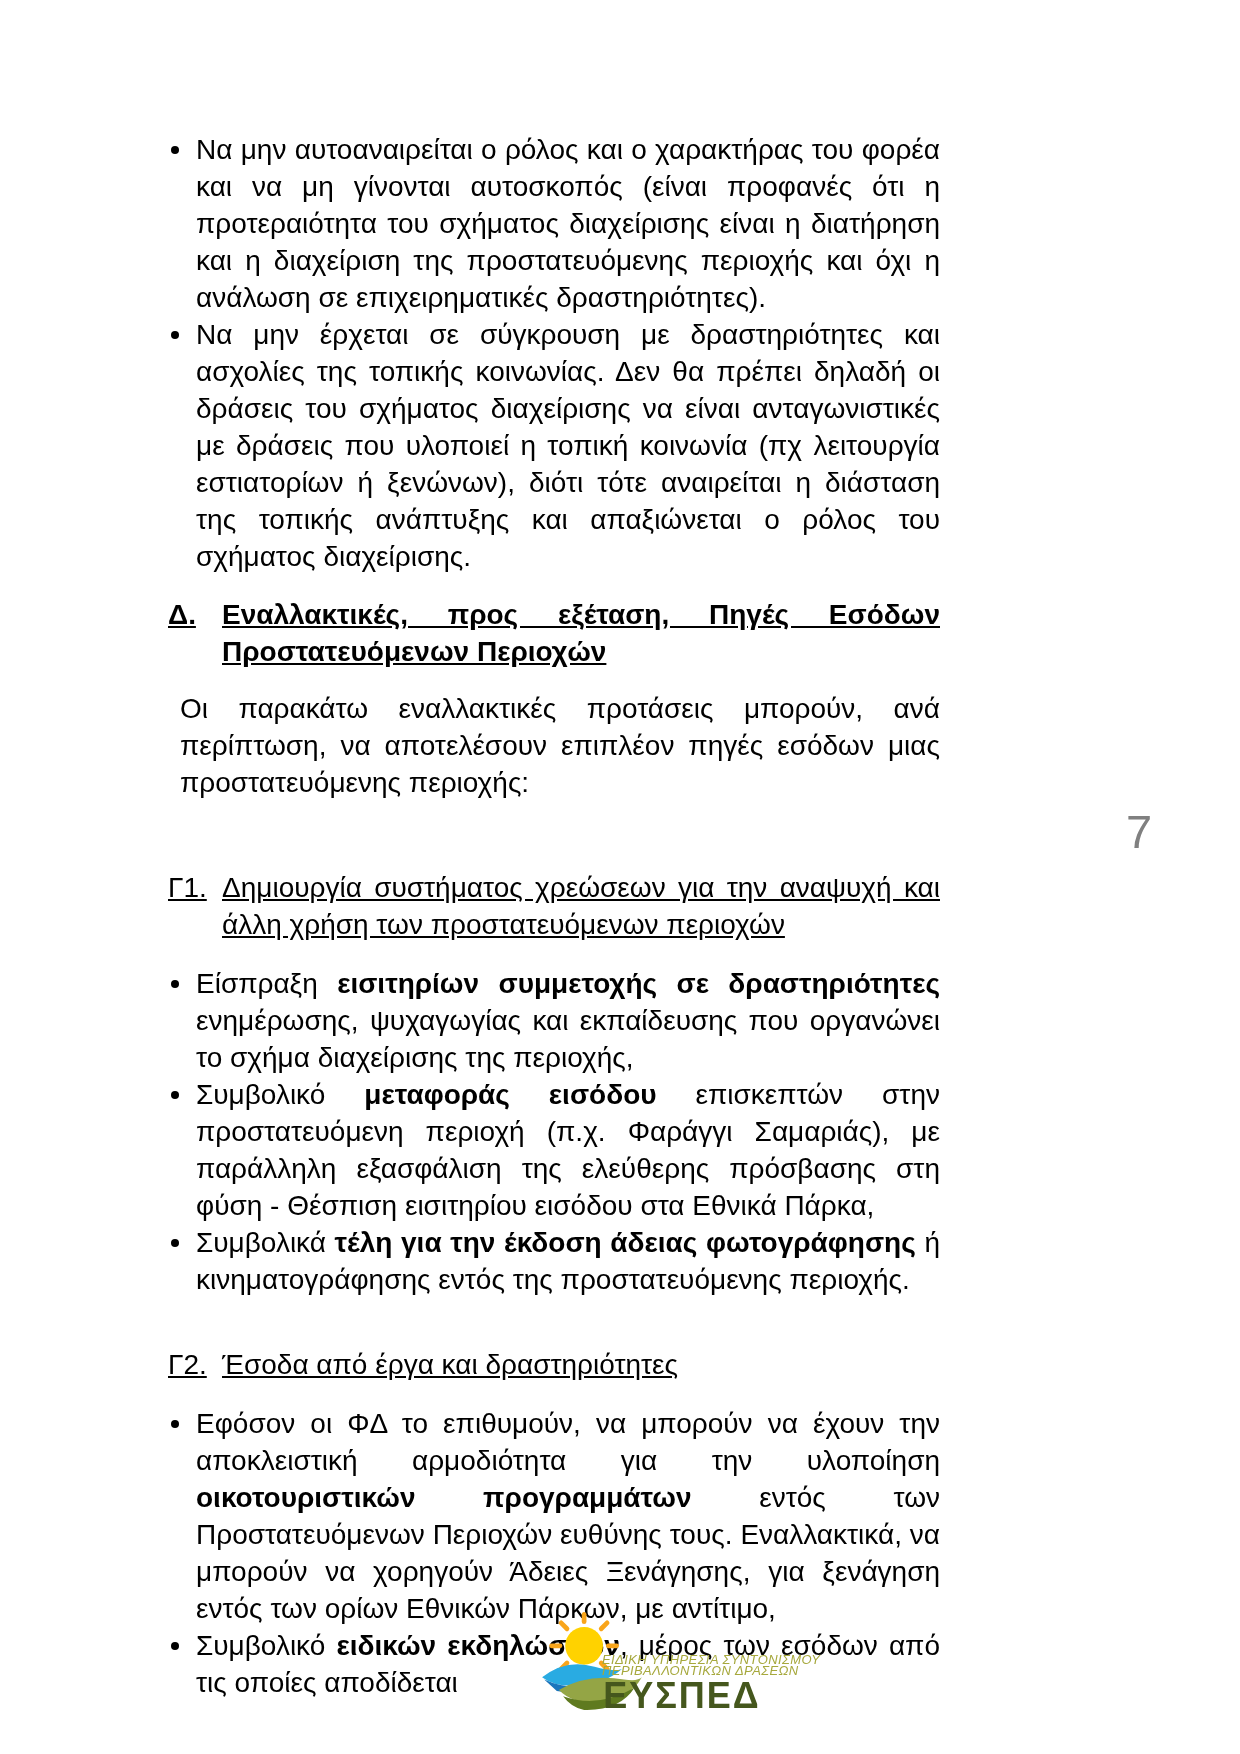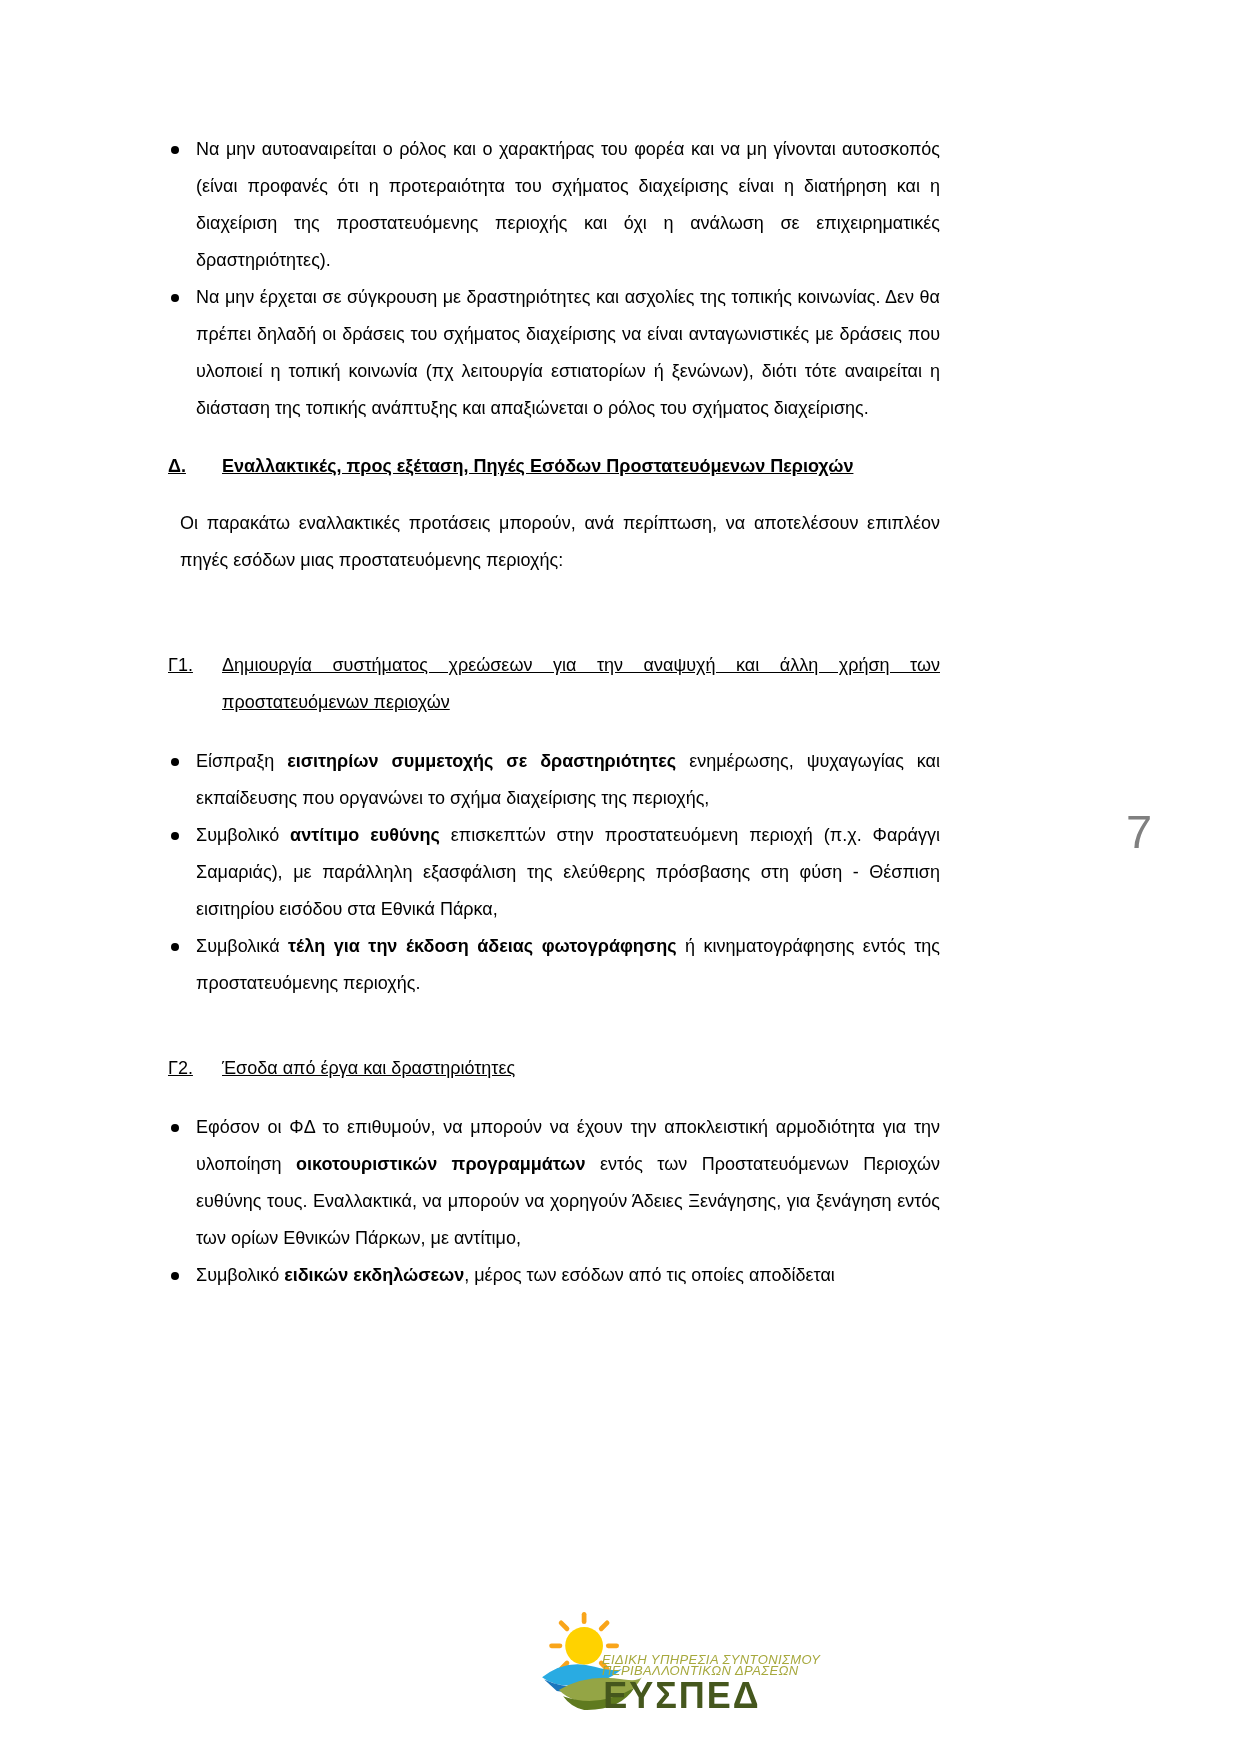--- a/index.html
+++ b/index.html
@@ -10,21 +10,21 @@
     background: #ffffff;
     font-family: "Liberation Sans", sans-serif;
     color: #000000;
     overflow: hidden;
   }
   .content {
     position: absolute;
     left: 168px;
     top: 131px;
     width: 772px;
-    font-size: 18px;
+    font-size: 28px;
     line-height: 37px;
     text-align: justify;
   }
   ul.bullets { list-style: none; margin: 0; padding: 0; }
   ul.bullets li { position: relative; padding-left: 28px; }
   ul.bullets li::before {
     content: "";
     position: absolute;
     left: 3px;
     top: 15px;
@@ -95,21 +95,21 @@
     </div>
 
     <p class="para">Οι παρακάτω εναλλακτικές προτάσεις μπορούν, ανά περίπτωση, να αποτελέσουν επιπλέον πηγές εσόδων μιας προστατευόμενης περιοχής:</p>
 
     <div class="heading g1">
       <span class="h-label">Γ1.</span><span class="h-title">Δημιουργία συστήματος χρεώσεων για την αναψυχή και άλλη χρήση των προστατευόμενων περιοχών</span>
     </div>
 
     <ul class="bullets after-heading">
         <li><span>Είσπραξη </span><strong>εισιτηρίων συμμετοχής σε δραστηριότητες</strong><span> ενημέρωσης, ψυχαγωγίας και εκπαίδευσης που οργανώνει το σχήμα διαχείρισης της περιοχής,</span></li>
-        <li><span>Συμβολικό </span><strong>αντίτιμο ευθύνης</strong><span> επισκεπτών στην προστατευόμενη περιοχή (π.χ. Φαράγγι Σαμαριάς), με παράλληλη εξασφάλιση της ελεύθερης πρόσβασης στη φύση - Θέσπιση εισιτηρίου εισόδου στα Εθνικά Πάρκα,</span></li>
+        <li><span>Συμβολικό </span><strong>μεταφοράς εισόδου</strong><span> επισκεπτών στην προστατευόμενη περιοχή (π.χ. Φαράγγι Σαμαριάς), με παράλληλη εξασφάλιση της ελεύθερης πρόσβασης στη φύση - Θέσπιση εισιτηρίου εισόδου στα Εθνικά Πάρκα,</span></li>
         <li><span>Συμβολικά </span><strong>τέλη για την έκδοση άδειας φωτογράφησης</strong><span> ή κινηματογράφησης εντός της προστατευόμενης περιοχής.</span></li>
       </ul>
 
     <div class="heading g2">
       <span class="h-label">Γ2.</span><span class="h-title">Έσοδα από έργα και δραστηριότητες</span>
     </div>
 
     <ul class="bullets after-heading">
         <li><span>Εφόσον οι ΦΔ το επιθυμούν, να μπορούν να έχουν την αποκλειστική αρμοδιότητα για την υλοποίηση </span><strong>οικοτουριστικών προγραμμάτων</strong><span> εντός των Προστατευόμενων Περιοχών ευθύνης τους. Εναλλακτικά, να μπορούν να χορηγούν Άδειες Ξενάγησης, για ξενάγηση εντός των ορίων Εθνικών Πάρκων, με αντίτιμο,</span></li>
         <li><span>Συμβολικό </span><strong>ειδικών εκδηλώσεων</strong><span>, μέρος των εσόδων από τις οποίες αποδίδεται</span></li>

